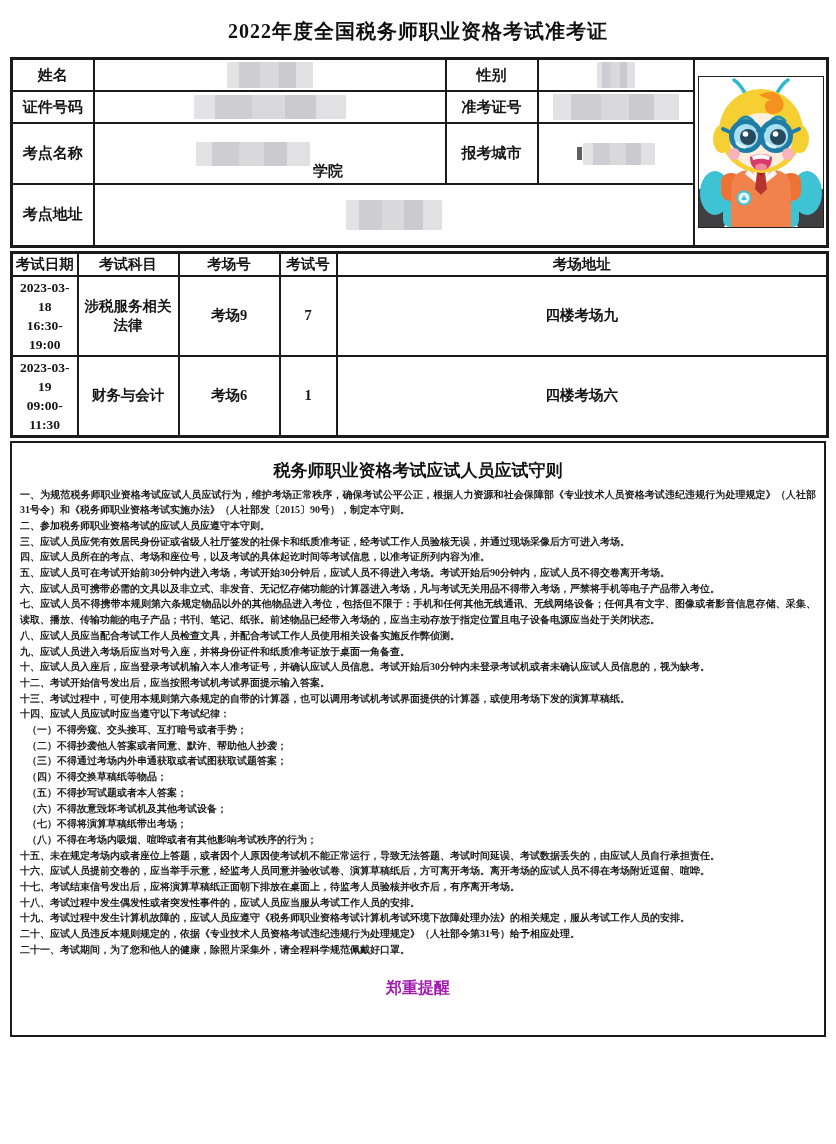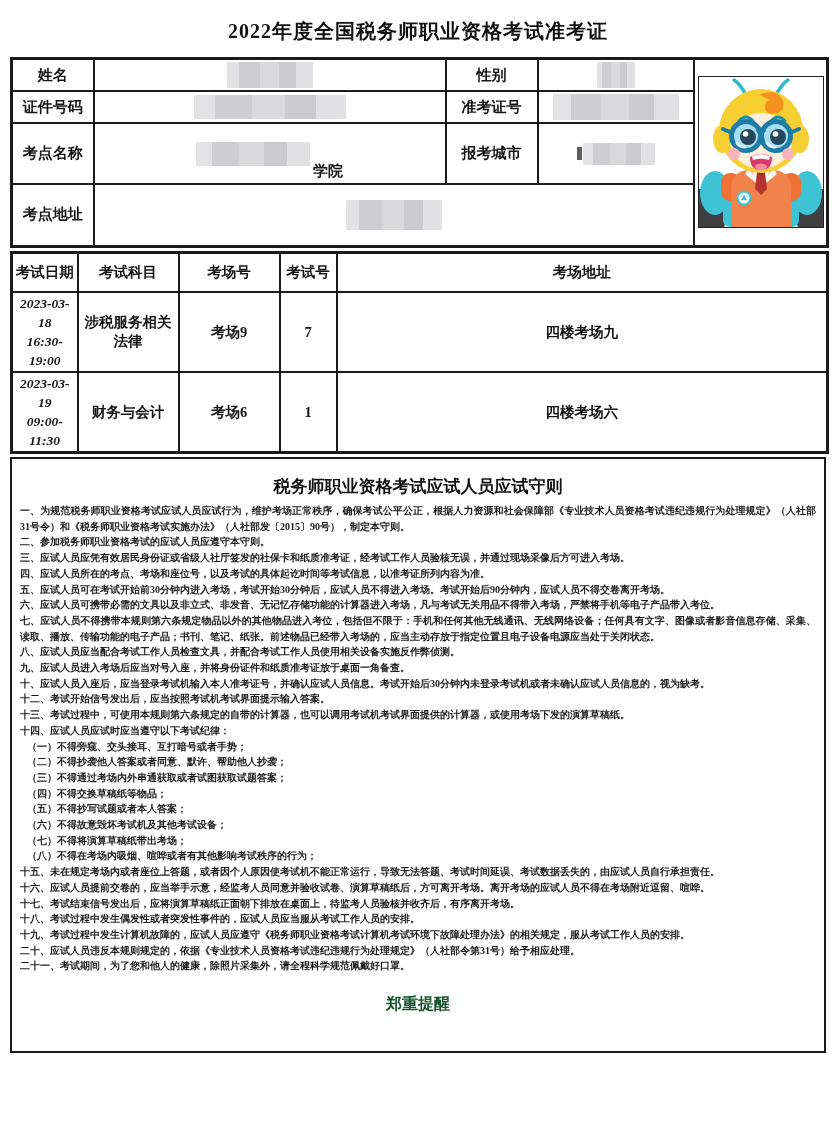--- a/index.html
+++ b/index.html
@@ -53,41 +53,41 @@
 
   
   .sched-table {
     width: 816px; margin-top: 3px; border: 3px solid #1b1b1b;
     text-align: center; font-weight: bold;
   }
   .sched-table td, .sched-table th {
     border: 2px solid #1b1b1b; vertical-align: middle; padding: 1px;
     font-size: 14.5px;
   }
-  .sched-table thead tr { height: 40px; }
+  .sched-table thead tr { height: 23px; }
   .sched-table tbody tr { height: 50px; }
-  .c-date span { display: block; font-size: 13.5px; line-height: 19px; font-weight: bold; font-style: italic; }
+  .c-date span { display: block; font-size: 13.5px; line-height: 19px; font-weight: bold; }
 
   
   .rules-box {
     margin-top: 3px; width: 816px; border: 2px solid #1b1b1b;
     padding: 6px 8px 12px;
   }
   .rules-heading {
     margin: 10px 0 5px; text-align: center;
     font-size: 17px; font-weight: bold; color: #111;
   }
   .rules-text p.rule {
     margin: 0; font-size: 10px; line-height: 15.7px; font-weight: bold;
     text-align: justify; color: #1c1c1c;
   }
   .rules-text p.rule.sub { padding-left: 7px; }
   .reminder-heading {
     margin: 20px 0 24px; text-align: center;
-    font-size: 16px; font-weight: bold; color: #14532d;
+    font-size: 16px; font-weight: bold; color: #a21caf;
   }
 
   
   .photo-frame { width: 126px; height: 152px; background: #fff; border: 1px solid #222; overflow: hidden; }
 </style>
 </head>
 <body>
 
 <div class="page">
 

